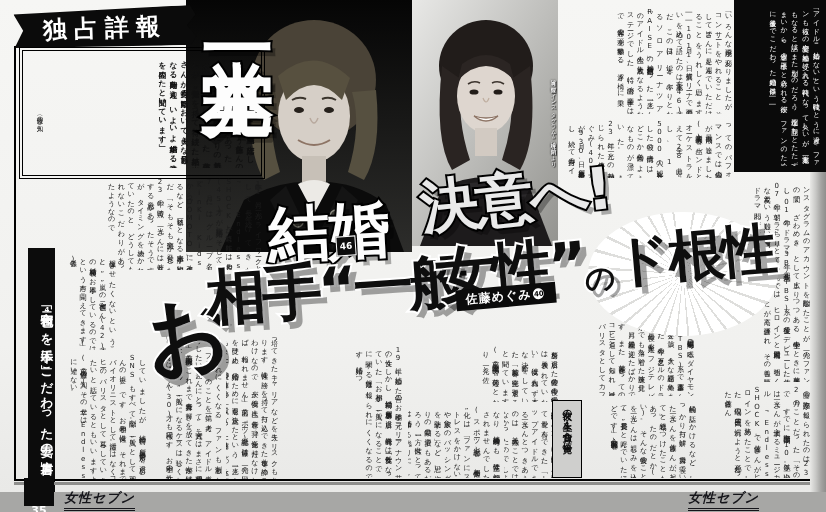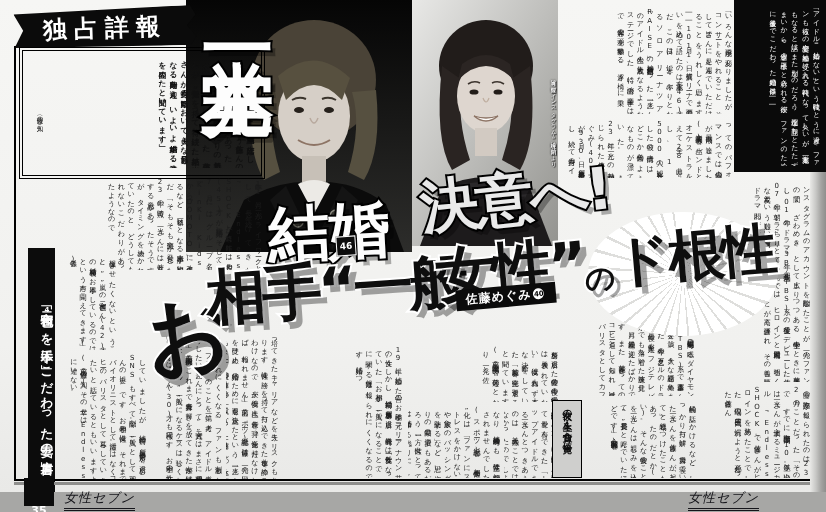--- a/index.html
+++ b/index.html
@@ -30,21 +30,21 @@
     text-shadow:6px 7px 0 rgba(0,0,0,.35);
   }
   .burst{
     background:repeating-conic-gradient(#ffffff 0deg 9deg,#dededc 9deg 11deg);
     border-radius:50%;filter:blur(.4px);
   }
   .rule-h{background:#000;}
   .frame-box{border:1px solid #000;outline:1px solid #000;outline-offset:2px;background:transparent;}
   .blackbar{background:#0c0c0c;color:#fff;}
   .logo{
-    font-weight:normal;font-style:italic;font-size:13px;color:#15151a;
+    font-weight:bold;font-style:italic;font-size:13px;color:#15151a;
     border-bottom:3px double #15151a;padding-bottom:1px;letter-spacing:1px;white-space:nowrap;
   }
   .pagenum{font-size:11px;font-weight:bold;margin-top:36px;}
   .badge{
     background:#0d0d0d;color:#fff;border:1px solid #fff;
     font-size:9px;font-weight:bold;display:flex;align-items:center;justify-content:center;
   }
   .circle40{
     background:#fff;color:#000;border-radius:50%;width:11px;height:11px;
     font-size:7px;font-weight:bold;display:inline-flex;align-items:center;justify-content:center;

